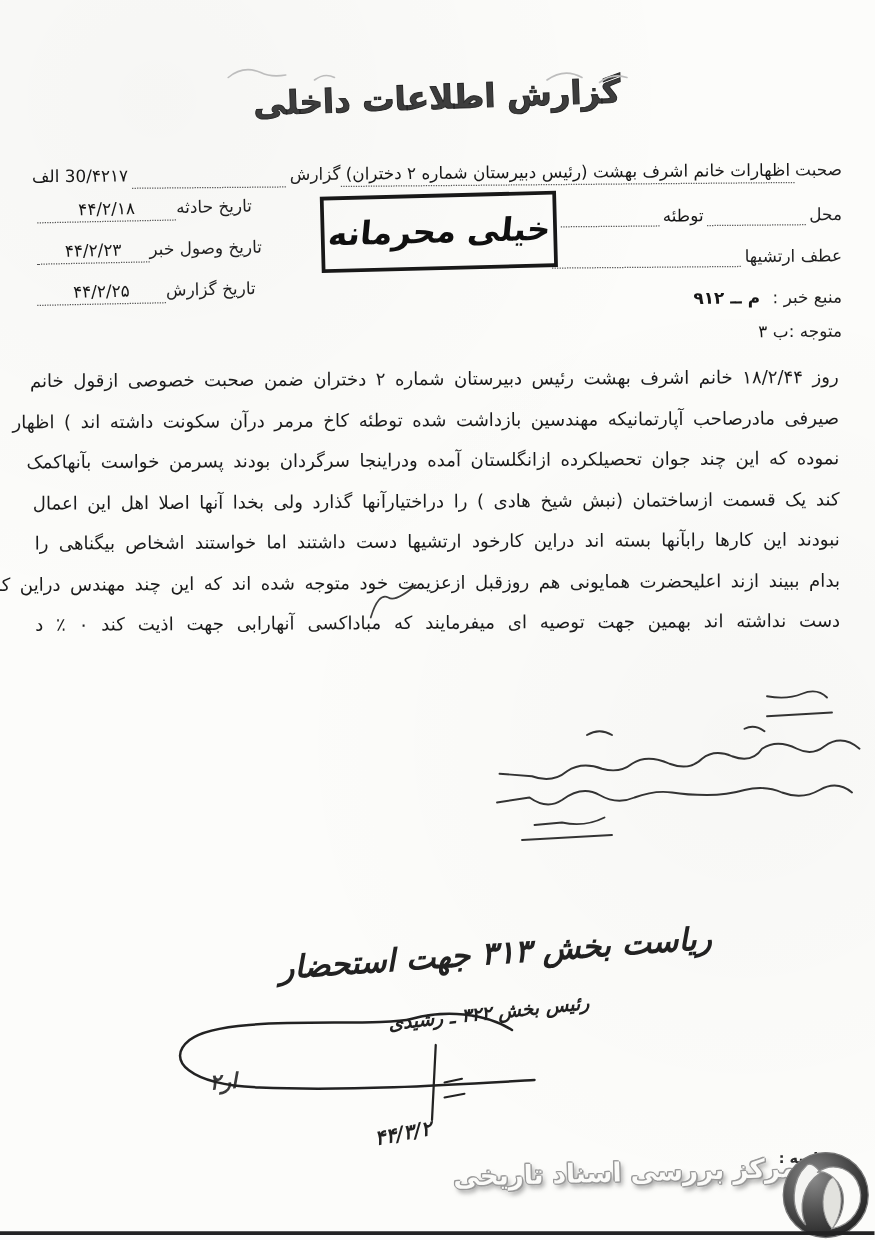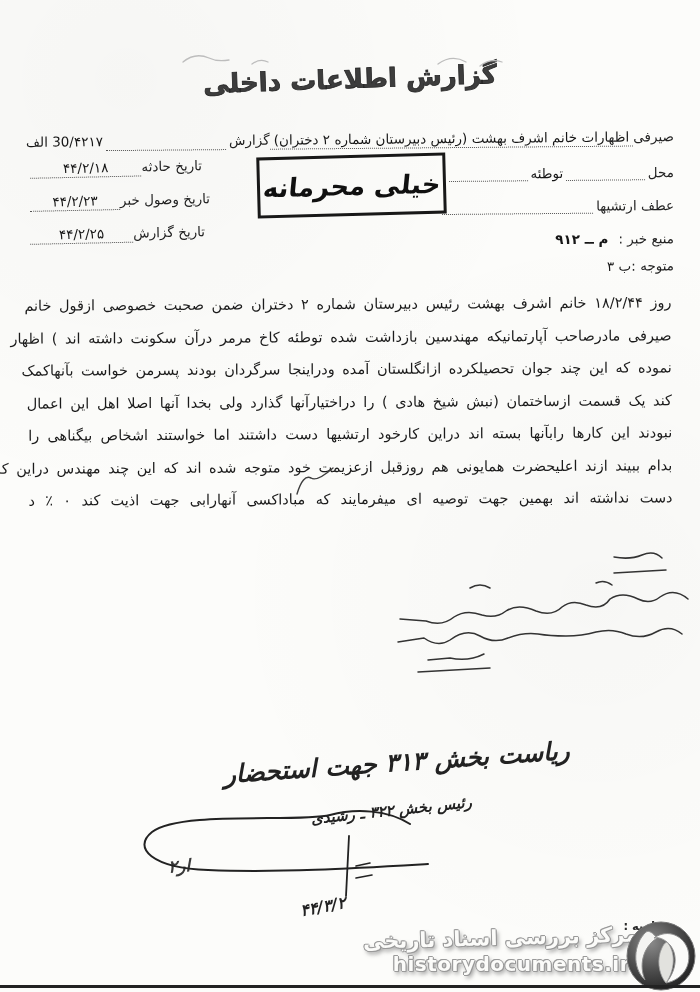--- a/index.html
+++ b/index.html
@@ -52,21 +52,21 @@
   svg.overlay{position:absolute;left:0;top:0;pointer-events:none;}
 </style>
 </head>
 <body>
 
 <div class="page">
 
   <div class="abs doc-title">گزارش اطلاعات داخلی</div>
 
   <div class="abs hrow hdr-right" style="right:26px;left:26px;top:131px;">
-    <span class="lbl">صیرفی</span>
+    <span class="lbl">صحبت</span>
     <span class="typed fill">اظهارات خانم اشرف بهشت (رئیس دبیرستان شماره ۲ دختران)</span>
     <span class="lbl">گزارش</span>
     <span class="dots"></span>
     <span class="typed">30/۴۲۱۷ الف</span>
   </div>
 
   <div class="abs hrow hdr-right" style="right:26px;width:228px;top:165px;">
     <span class="lbl">محل</span>
     <span class="dots"></span>
     <span class="typed">توطئه</span>
@@ -147,21 +147,20 @@
       <g stroke="#222">
         <path stroke-width="2" d="M 410,824 C 388,810 356,808 330,815 C 300,823 180,810 152,832 C 132,848 152,868 208,870 C 280,873 360,868 428,864"></path>
         <path stroke-width="1.8" d="M 349,836 L 346,896"></path>
         <path stroke-width="1.6" d="M 356,866 l 14,-3"></path>
         <path stroke-width="1.6" d="M 356,878 l 16,-3"></path>
       </g>
     </g>
   </svg>
 
   <div class="abs wm-text wm-org">مرکز بررسی اسناد تاریخی</div>
-  <div class="abs wm-text wm-site">historydocuments.ir</div>
   <svg class="abs wm-logo" width="74" height="72" viewBox="0 0 74 72">
     <defs>
       <radialGradient id="sph" cx="35%" cy="30%" r="80%">
         <stop offset="0%" stop-color="#8a8a8a"></stop>
         <stop offset="55%" stop-color="#4a4a4a"></stop>
         <stop offset="100%" stop-color="#1e1e1e"></stop>
       </radialGradient>
     </defs>
     <circle cx="37" cy="36" r="34" fill="url(#sph)" stroke="#777" stroke-width="1"></circle>
     <path d="M 22,12 C 9,24 8,48 21,60 C 15,46 18,28 33,18 C 29,13 25,10 22,12 Z" fill="#f4f4f2" stroke="#8c8c8c" stroke-width="1"></path>

